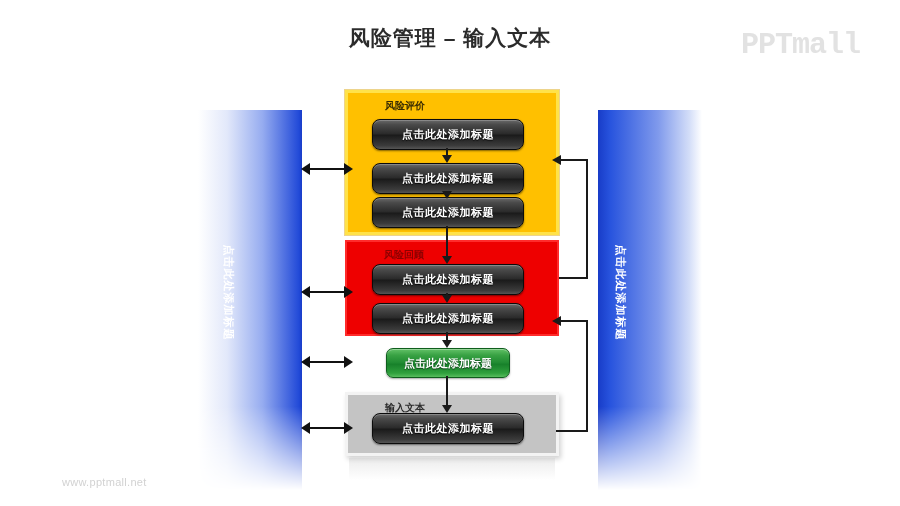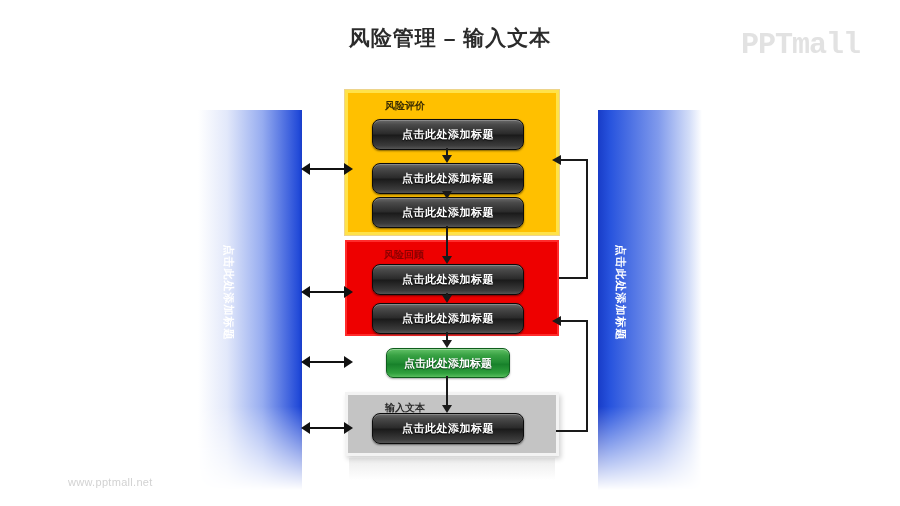--- a/index.html
+++ b/index.html
@@ -34,21 +34,21 @@
     right: 40px;
     font-size: 30px;
     font-weight: bold;
     color: #e2e2e2;
     letter-spacing: -1px;
     font-family: Liberation Mono, monospace;
   }
 
   #footer-url {
     position: absolute;
-    left: 68px;
+    left: 62px;
     bottom: 18px;
     font-size: 11px;
     color: #d2d2d2;
     letter-spacing: .3px;
   }
 
   
   .side-panel {
     position: absolute;
     top: 110px;

